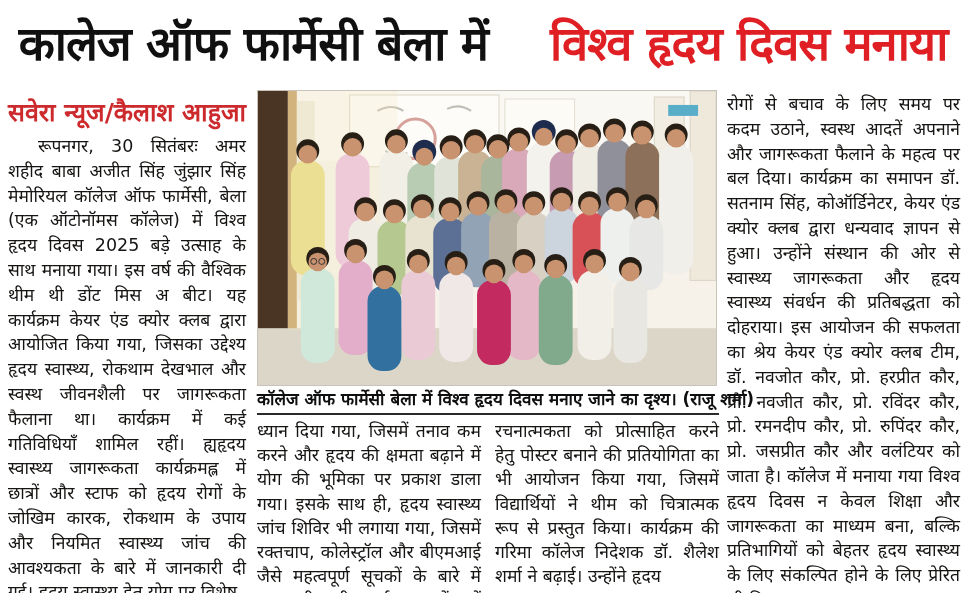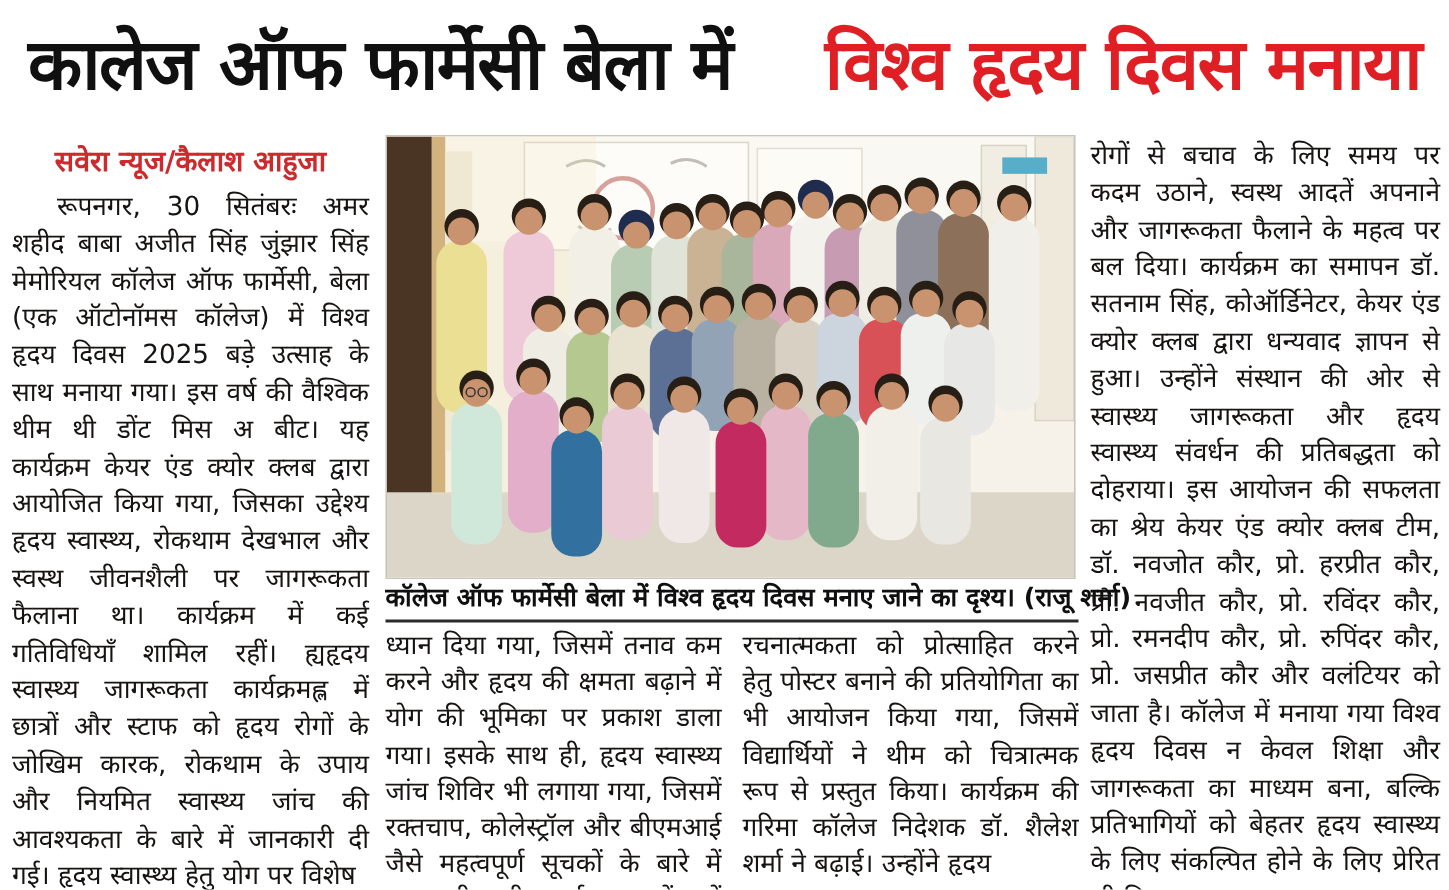--- a/index.html
+++ b/index.html
@@ -22,21 +22,21 @@
     line-height:84px;
     gap:48px;
   }
   .headline .black{color:#101010;}
   .headline .red{color:#df1f23;margin-left:14px;}
   
   .col-left{position:absolute;left:8px;top:94px;width:238px;}
   .col-right{position:absolute;left:727px;top:92px;width:233px;}
   .byline{
     text-align:center;font-weight:bold;color:#cd2a2e;
-    font-size:19px;margin:0 0 6px 0;
+    font-size:25px;margin:0 0 6px 0;
   }
   .bodytext{
     font-size:17.5px;line-height:24.8px;
     text-align:justify;
     margin:0;
   }
   .bodytext.indent{text-indent:30px;}
   
   .mid{position:absolute;left:257px;top:90px;width:462px;}
   .photo-frame{

